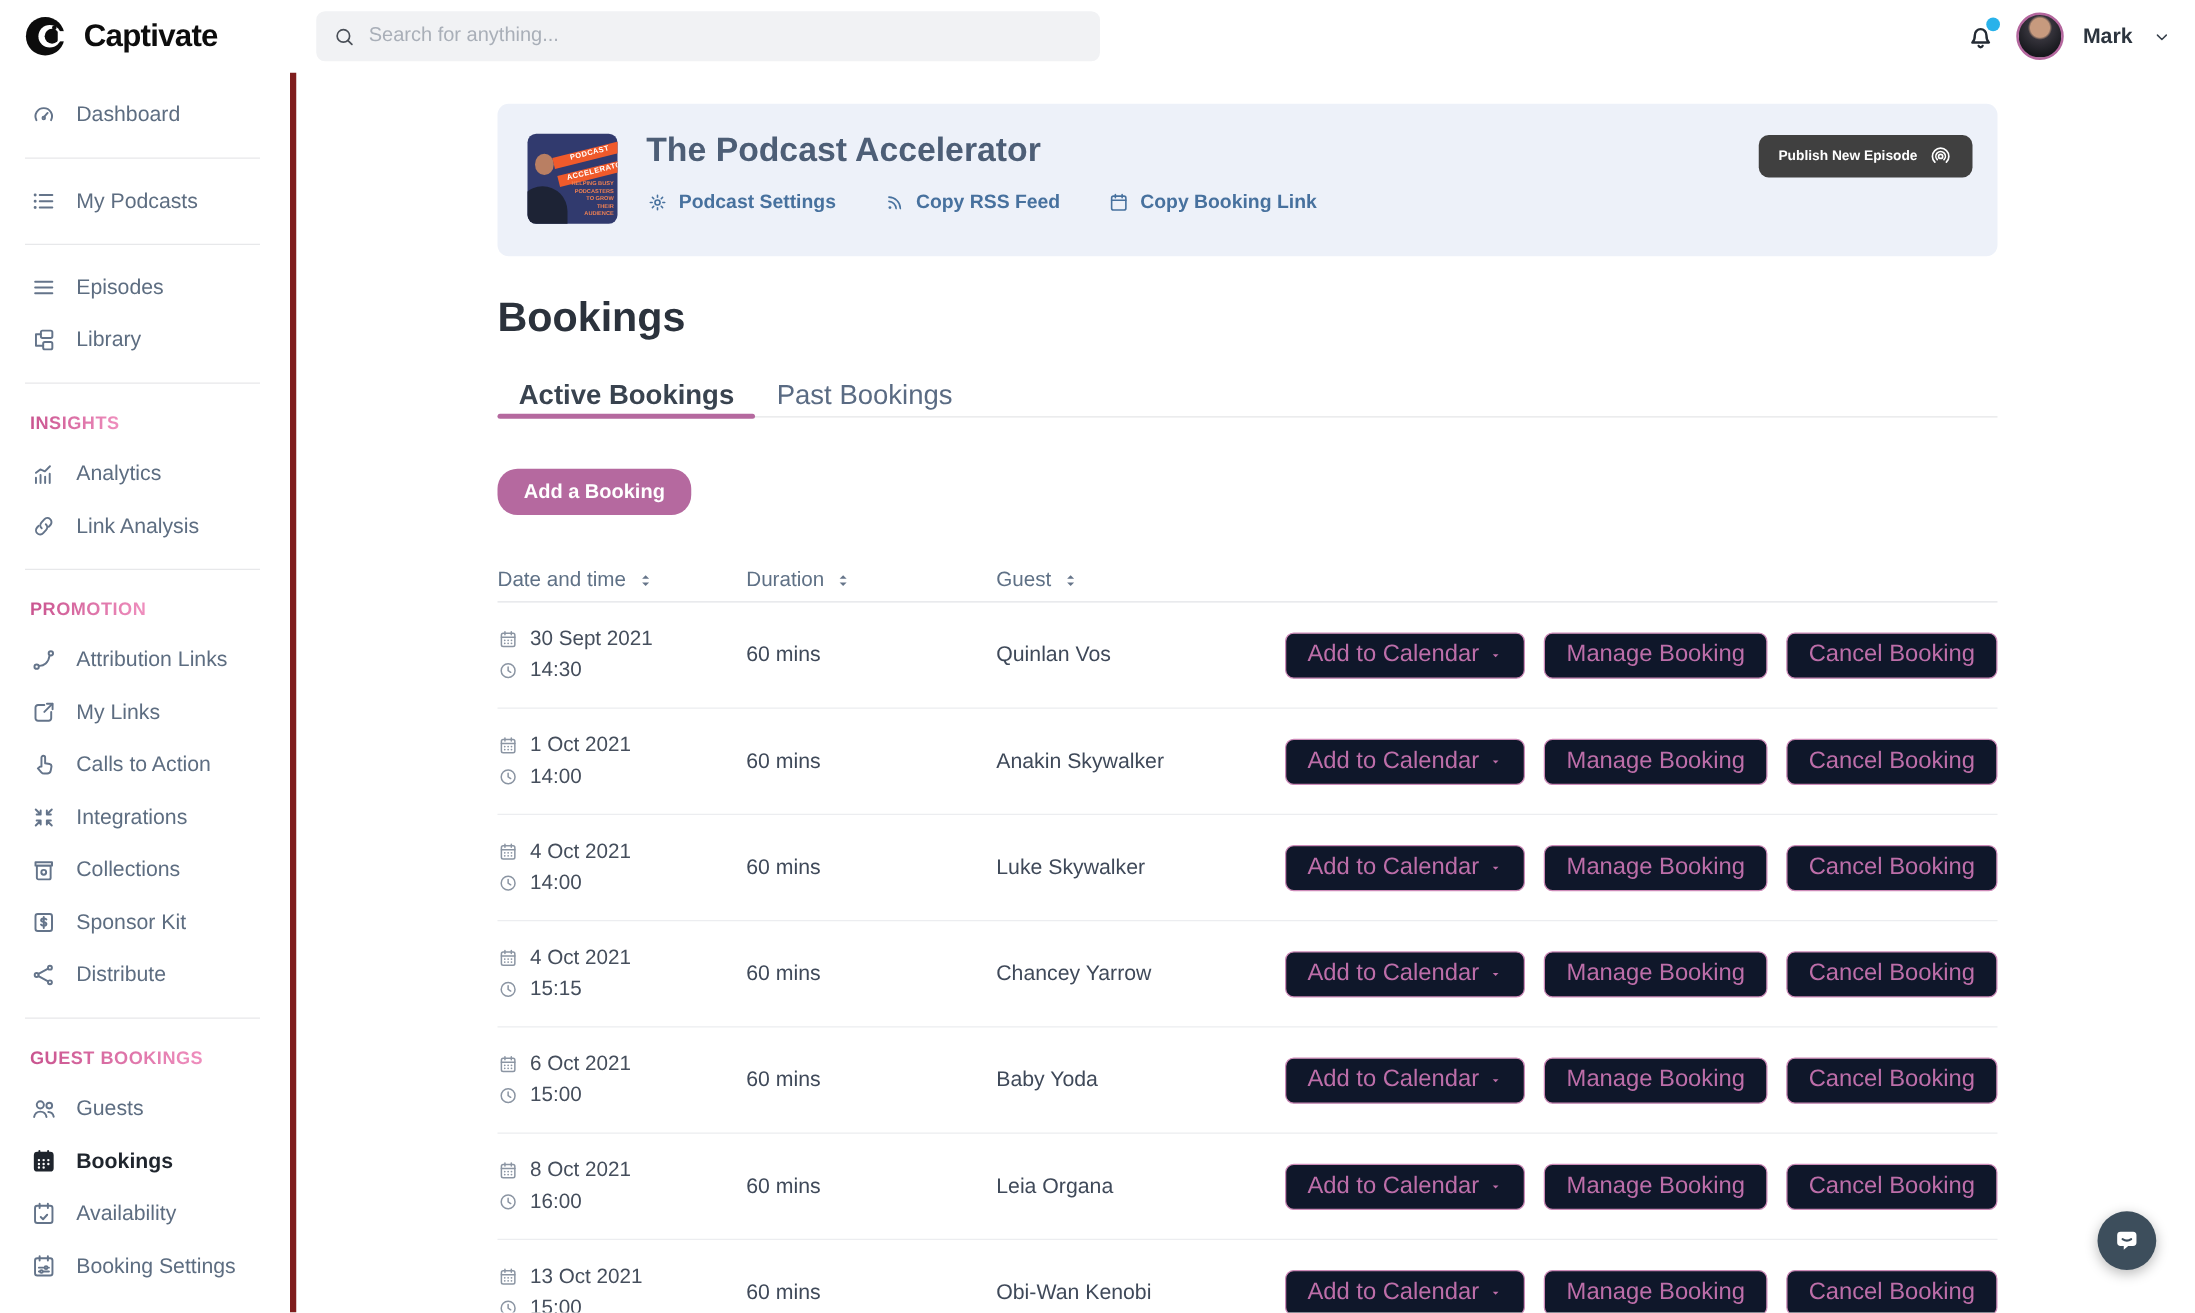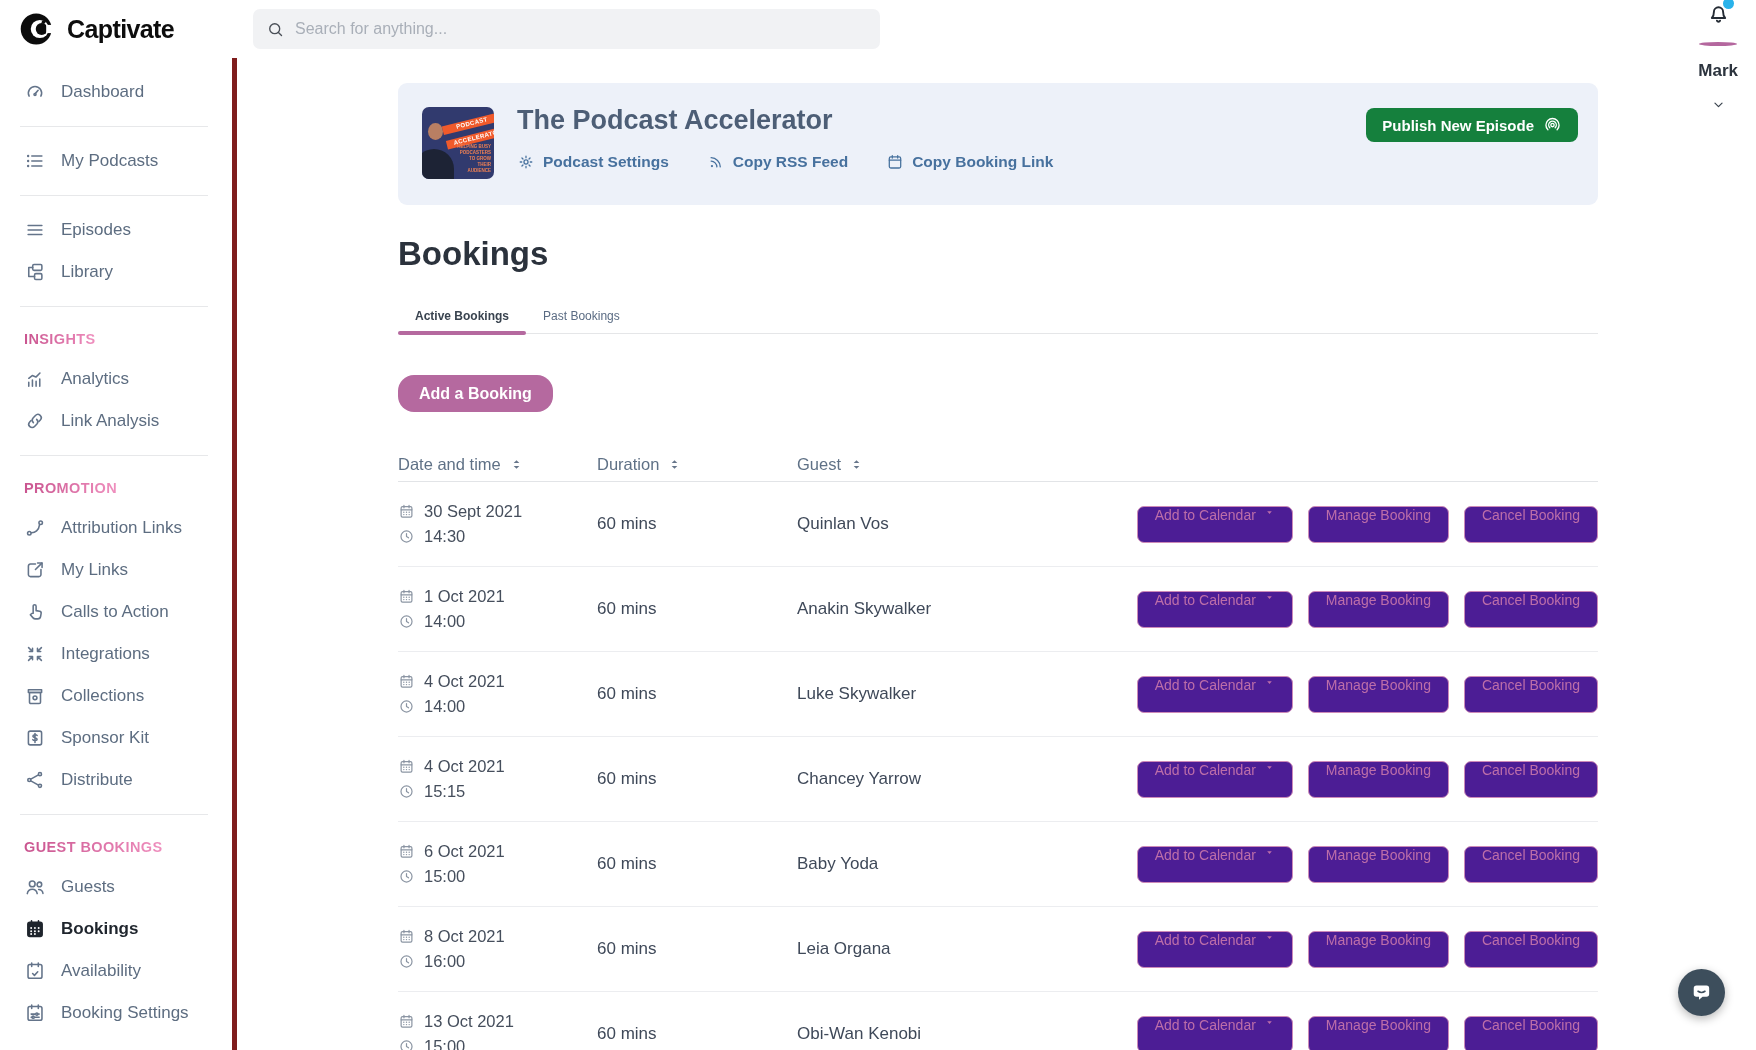--- a/index.html
+++ b/index.html
@@ -13,21 +13,21 @@
   
   .topbar { position:absolute; top:0; left:0; right:0; height:58px; background:#fff; z-index:6; }
   .logo { position:absolute; left:18px; top:9px; display:flex; align-items:center; gap:9px; }
   .logo-text { font-size:25px; font-weight:800; color:#0d0d0d; letter-spacing:-0.6px; }
   .search { position:absolute; left:253px; top:9px; width:627px; height:40px; background:#f1f2f4;
             border-radius:7px; display:flex; align-items:center; padding:0 13px; gap:10px; }
   .search .sicon { color:#4a4f57; width:19px; height:19px; flex:none; }
   .search input { flex:1; background:transparent; border:none; outline:none; font-size:16px;
                   color:#0f766e; font-family:inherit; }
   .search input::placeholder { color:#a9afb8; }
-  .top-right { position:absolute; right:18px; top:0; height:58px; display:flex; align-items:center; gap:15px;flex-direction:column; }
+  .top-right { position:absolute; right:18px; top:0; height:58px; display:flex; align-items:center; gap:15px; }
   .bell-wrap { position:relative; width:27px; height:27px; color:#242b34; cursor:pointer; }
   .bell-dot { position:absolute; top:-2px; right:-2px; width:11px; height:11px; border-radius:50%;
               background:#29b2ea; }
   .avatar { width:38px; height:38px; border-radius:50%; border:2.5px solid #b4679e; cursor:pointer;
             background:radial-gradient(circle at 50% 30%, #c79a7e 0 26%, #35333b 33%, #17181d 75%); }
   .user-name { font-size:17px; font-weight:700; color:#2c343e; cursor:pointer; }
   .chev { width:17px; height:17px; color:#39424d; cursor:pointer; }
 
   
   .sidebar { position:absolute; top:58px; left:0; width:237px; bottom:0; background:#fff;
@@ -60,30 +60,30 @@
   .cov-r2 { top:26px; left:24px; width:64px; }
   .cov-tag { position:absolute; right:3px; bottom:5px; width:36px; font-size:4.5px; line-height:1.35;
              color:#f08153; text-align:right; font-weight:700; }
   .podcast-title { position:absolute; left:119px; top:22px; font-size:27px; font-weight:700;
                    color:#4d5e76; }
   .card-links { position:absolute; left:119px; top:70px; display:flex; gap:38px; }
   .card-link { display:flex; align-items:center; gap:8px; color:#47719e; font-weight:700;
                font-size:15.5px; cursor:pointer; }
   .card-link svg { width:18px; height:18px; }
   .publish-btn { position:absolute; right:20px; top:25px; height:34px; padding:0 16px;
-                 background:#15803d; color:#fff; border:none; border-radius:8px; font-size:15px;
+                 background:#404040; color:#fff; border:none; border-radius:8px; font-size:11px;
                  font-weight:600; display:flex; align-items:center; gap:9px; cursor:pointer;
                  font-family:inherit; }
   .publish-btn svg { width:19px; height:19px; }
 
   .page-title { position:absolute; left:0; top:177px; font-size:33px; font-weight:700; color:#2b323c; }
 
   .tabs { position:absolute; left:0; top:240px; width:1200px; height:36px;
           border-bottom:1px solid #e5e6e8; display:flex; }
-  .tab { padding:0 17px; font-size:12px; color:#5a6b83; display:flex; align-items:center;
+  .tab { padding:0 17px; font-size:22px; color:#5a6b83; display:flex; align-items:center;
          cursor:pointer; position:relative; font-weight:500; }
   .tab.active { color:#39434f; font-weight:700; }
   .tab.active::after { content:""; position:absolute; left:0; right:0; bottom:-2px; height:4px;
                        background:#b5699f; border-radius:2px; }
 
   .add-btn { position:absolute; left:0; top:317px; height:37px; padding:0 21px; background:#b5699f;
              color:#fff; border:none; border-radius:16px; font-size:16px; font-weight:600;
              cursor:pointer; font-family:inherit; }
 
   .table-head { position:absolute; left:0; top:389px; width:1200px; height:35px; display:flex;
@@ -94,23 +94,23 @@
 
   .rows { position:absolute; left:0; top:424px; width:1200px; }
   .brow { height:85px; border-bottom:1px solid #ecedf0; display:flex; align-items:center; }
   .cell-date { width:199px; }
   .dt-line { display:flex; align-items:center; gap:9px; font-size:16.5px; color:#454e5c; }
   .dt-line + .dt-line { margin-top:6px; }
   .dt-line svg { width:17px; height:17px; color:#8b95a3; flex:none; }
   .cell-duration { width:200px; font-size:17px; color:#3f4959; }
   .cell-guest { flex:1; font-size:17px; color:#3f4959; }
   .row-actions { display:flex; gap:15px; }
-  .btn-outline { height:37px; border:1px solid #cd8ab8; background:#4c1d95; color:#bd6ea9;
-                 border-radius:7px; font-size:14px; padding:0 17px; display:flex;
-                 align-items:flex-start; gap:8px; cursor:pointer; font-family:inherit; font-weight:500; }
+  .btn-outline { height:37px; border:1px solid #cd8ab8; background:#0f172a; color:#bd6ea9;
+                 border-radius:7px; font-size:19px; padding:0 17px; display:flex;
+                 align-items:center; gap:8px; cursor:pointer; font-family:inherit; font-weight:500; }
   .btn-outline .caret { width:11px; height:11px; }
 
   .chat-fab { position:absolute; left:1678px; top:969px; width:47px; height:47px; border-radius:50%;
               background:#3d4e5c; display:flex; align-items:center; justify-content:center;
               box-shadow:0 3px 10px rgba(0,0,0,.28); cursor:pointer; color:#fff; }
   .chat-fab svg { width:23px; height:23px; }
 </style>
 </head>
 <body>
 

